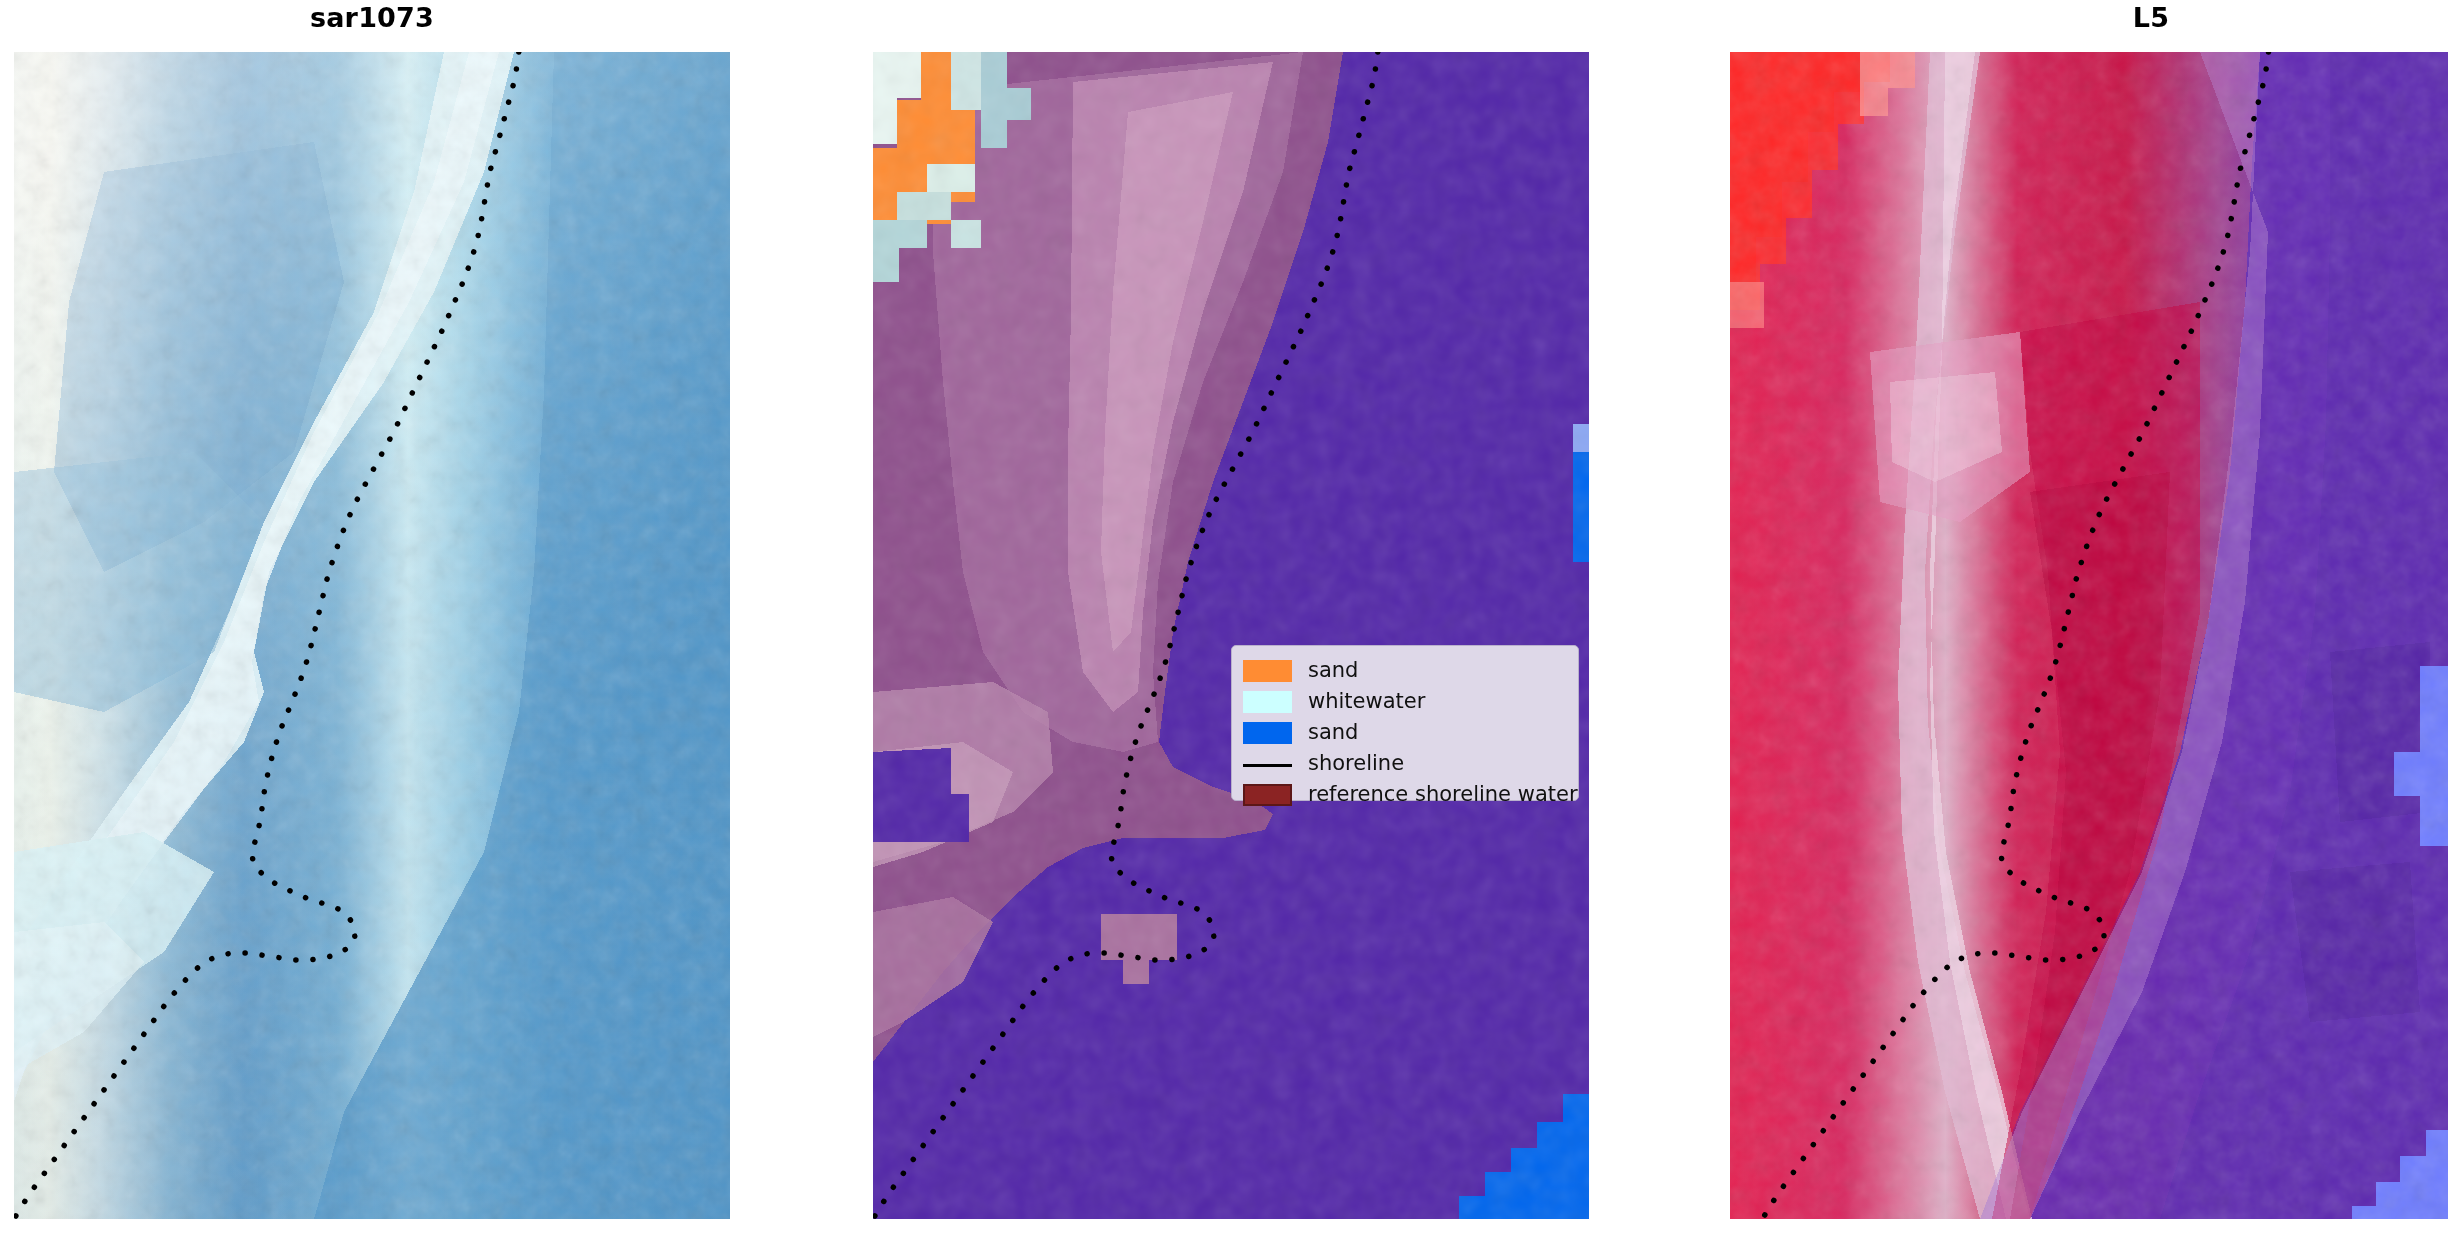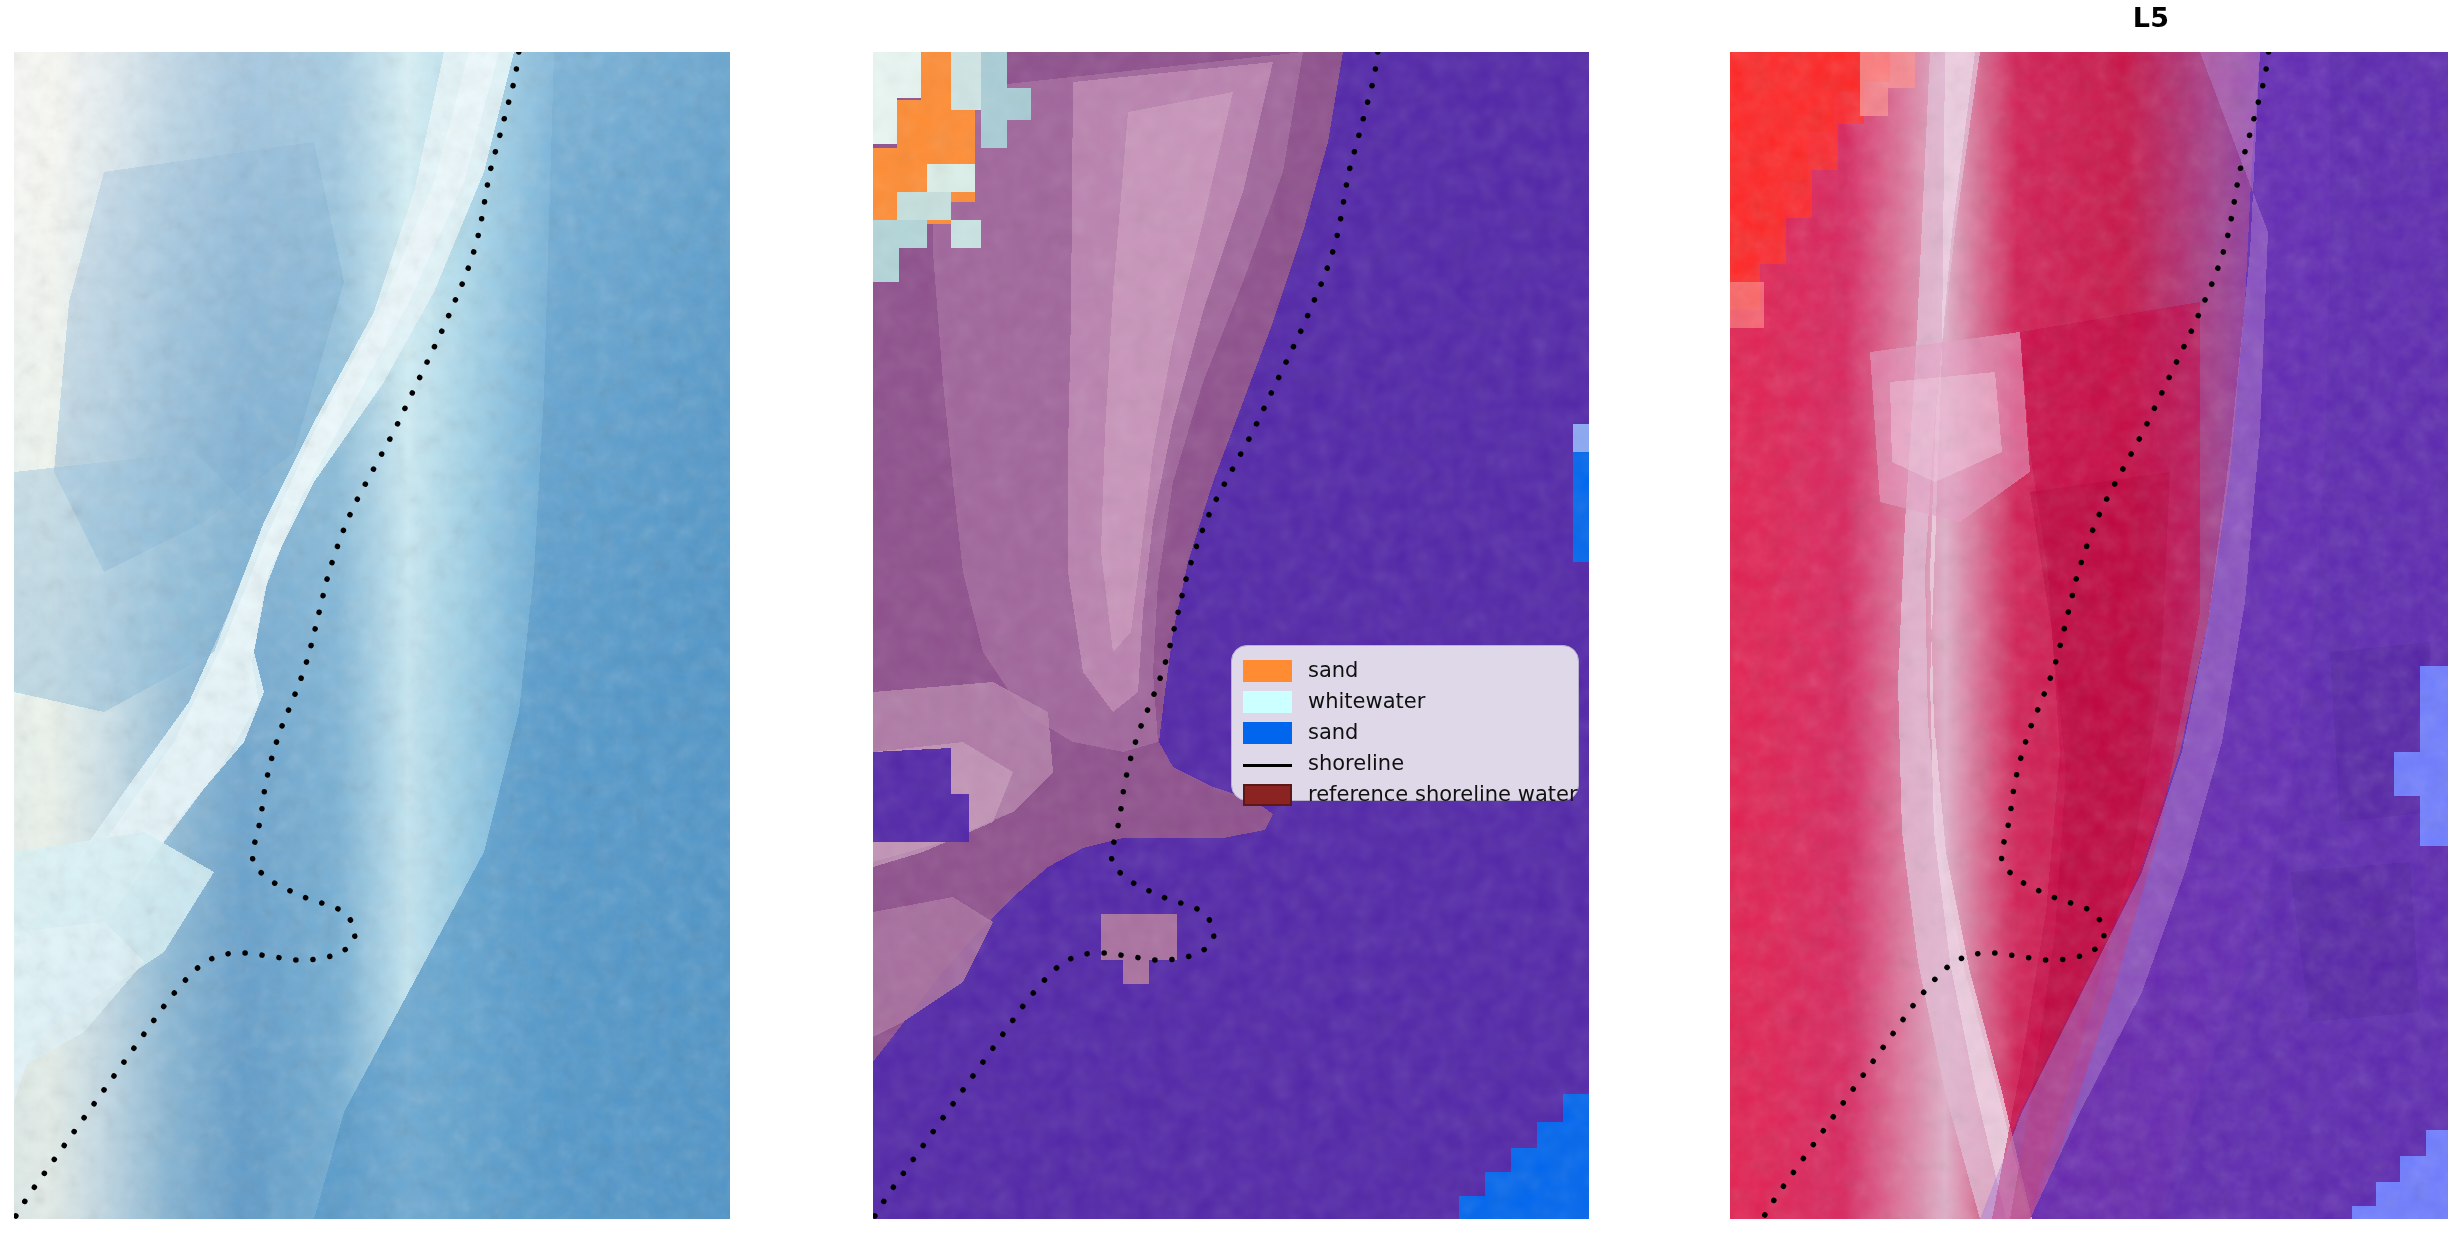--- a/index.html
+++ b/index.html
@@ -6,34 +6,35 @@
   body{width:2460px;height:1234px;font-family:"DejaVu Sans",sans-serif;overflow:hidden;position:relative;}
   .figure{position:absolute;inset:0;background:#fff;}
   .panel{position:absolute;overflow:hidden;}
   .panel-title{position:absolute;text-align:center;font-family:"DejaVu Sans",sans-serif;
     font-weight:bold;font-size:27px;color:#000;letter-spacing:.2px;white-space:nowrap;}
   .canvas-wrap{position:absolute;inset:0;}
   svg.raster{display:block;width:100%;height:100%;shape-rendering:crispEdges;}
   svg.dots{position:absolute;left:0;top:0;width:100%;height:100%;pointer-events:none;
     shape-rendering:auto;}
   
-  .legend{position:absolute;background:#ded8e8;border:1px solid #b9b0cc;border-radius:16px;
+  .legend{position:absolute;background:#ded8e8;border:1px solid #b9b0cc;border-radius:5px;
     box-sizing:border-box;padding:9px 11px 9px 11px;}
   .legend-row{display:flex;align-items:center;height:31px;}
   .legend-swatch{width:49px;height:22px;margin-right:16px;flex:0 0 auto;box-sizing:border-box;}
   .legend-line{width:49px;height:22px;margin-right:16px;flex:0 0 auto;position:relative;}
   .legend-line i{position:absolute;left:0;right:0;top:50%;height:3px;background:#000;display:block;}
   .legend-label{font-size:21px;color:#111;font-family:"DejaVu Sans",sans-serif;
     white-space:nowrap;line-height:1;}
 </style>
 </head>
 <body>
 
 <div class="figure">
 
+  <div class="panel-title" style="left:14px;top:2px;width:716px;">sar1073</div>
   <div class="panel-title" style="left:1792px;top:2px;width:718px;">L5</div>
 
   <div class="panel" style="left:14px;top:52px;width:716px;height:1167px;">
     <div class="canvas-wrap">
       <svg class="raster" viewBox="0 0 716 1167" preserveAspectRatio="none">
         <defs>
           <linearGradient id="sarBase" x1="0" y1="0" x2="1" y2="0">
             <stop offset="0.00" stop-color="#eef3ea"></stop>
             <stop offset="0.05" stop-color="#f4f5e9"></stop>
             <stop offset="0.12" stop-color="#cfe0e6"></stop>

